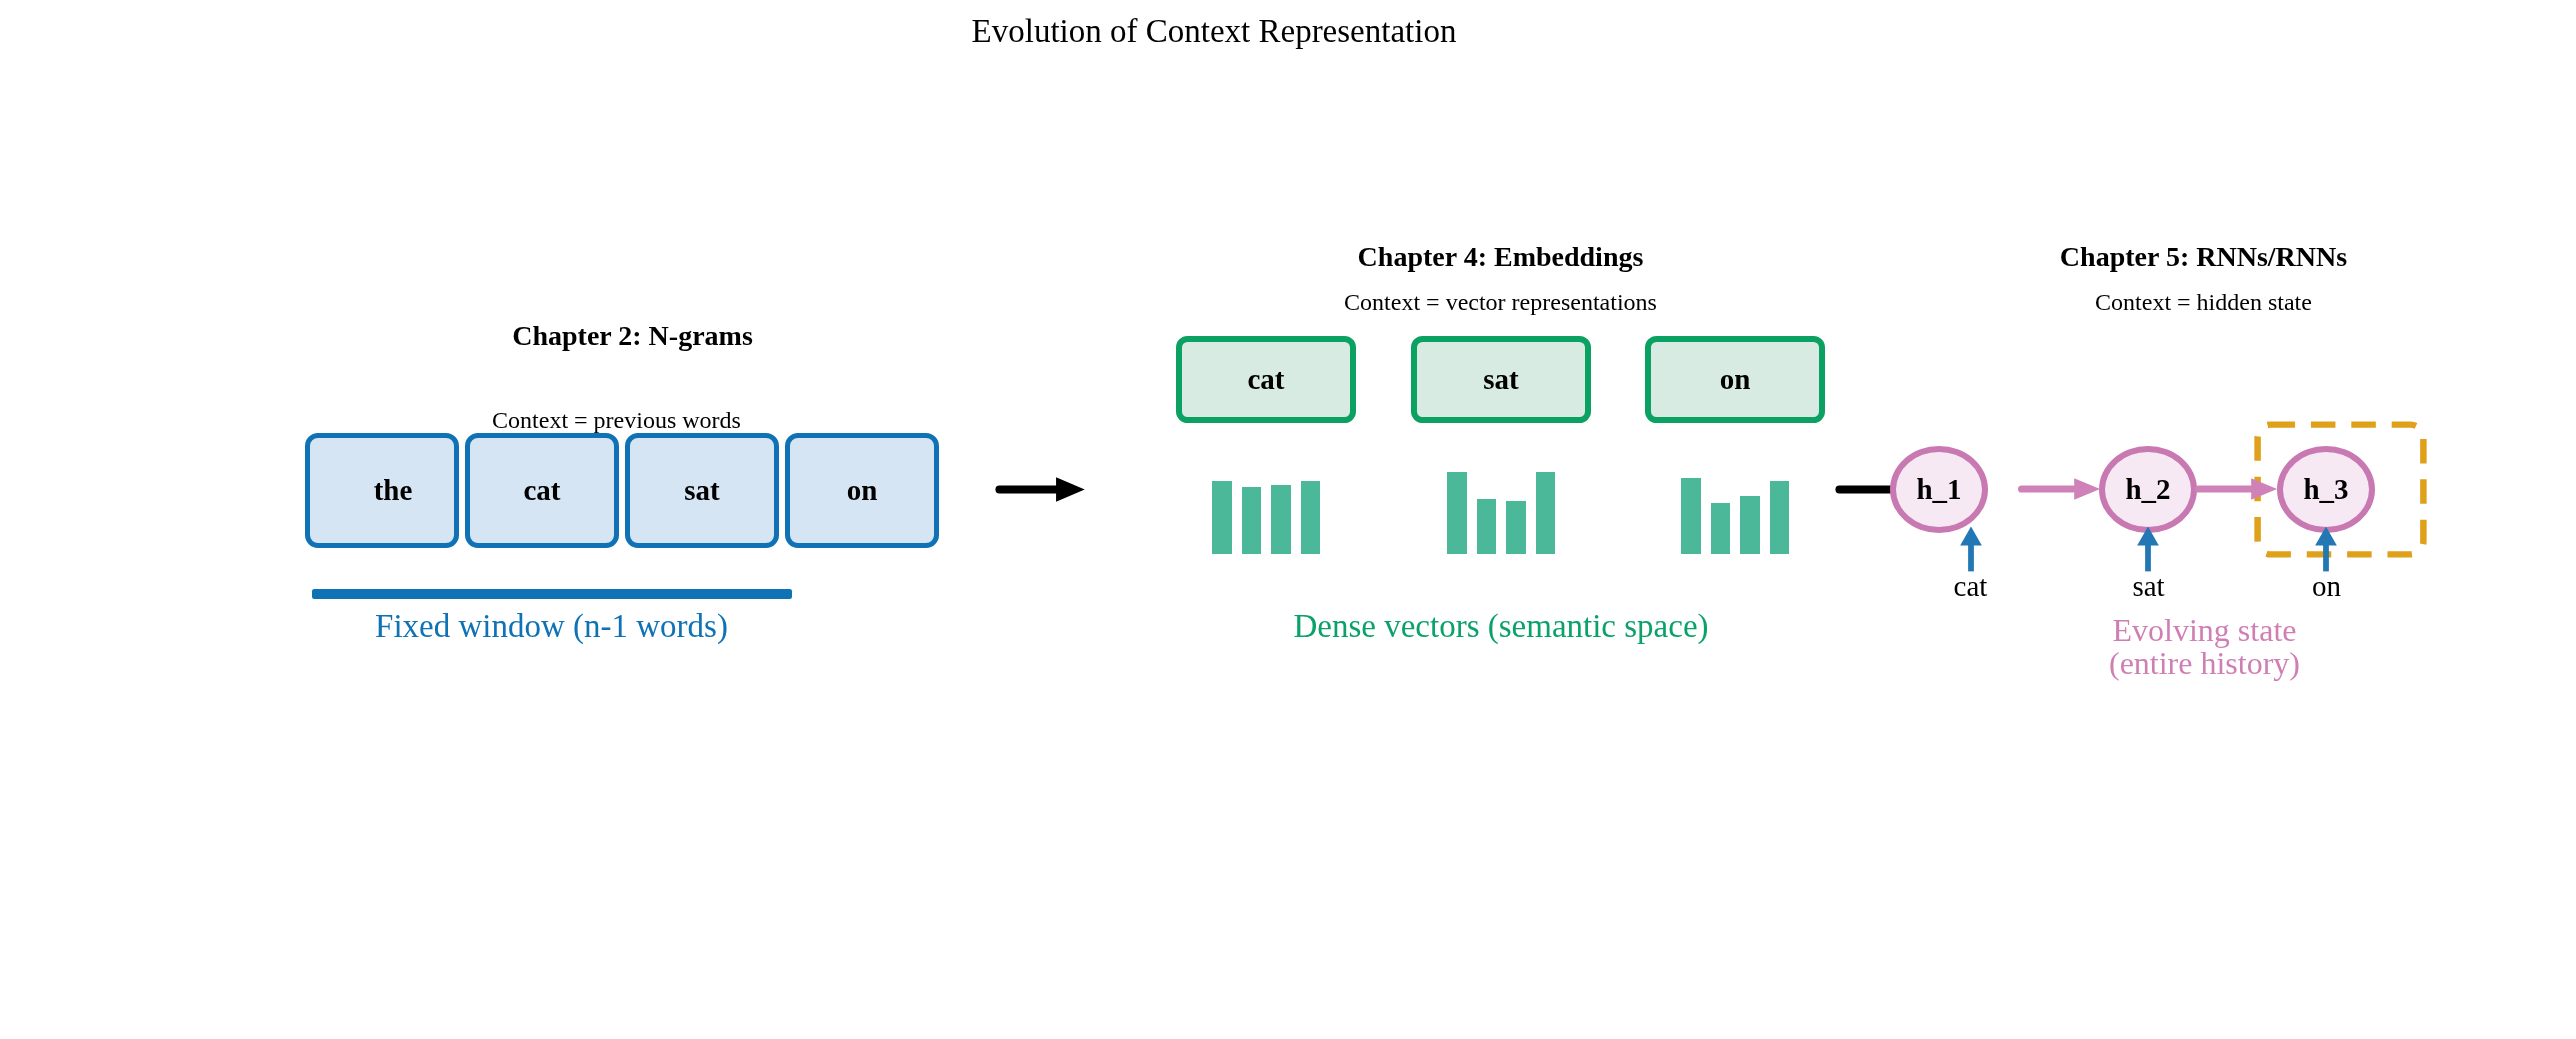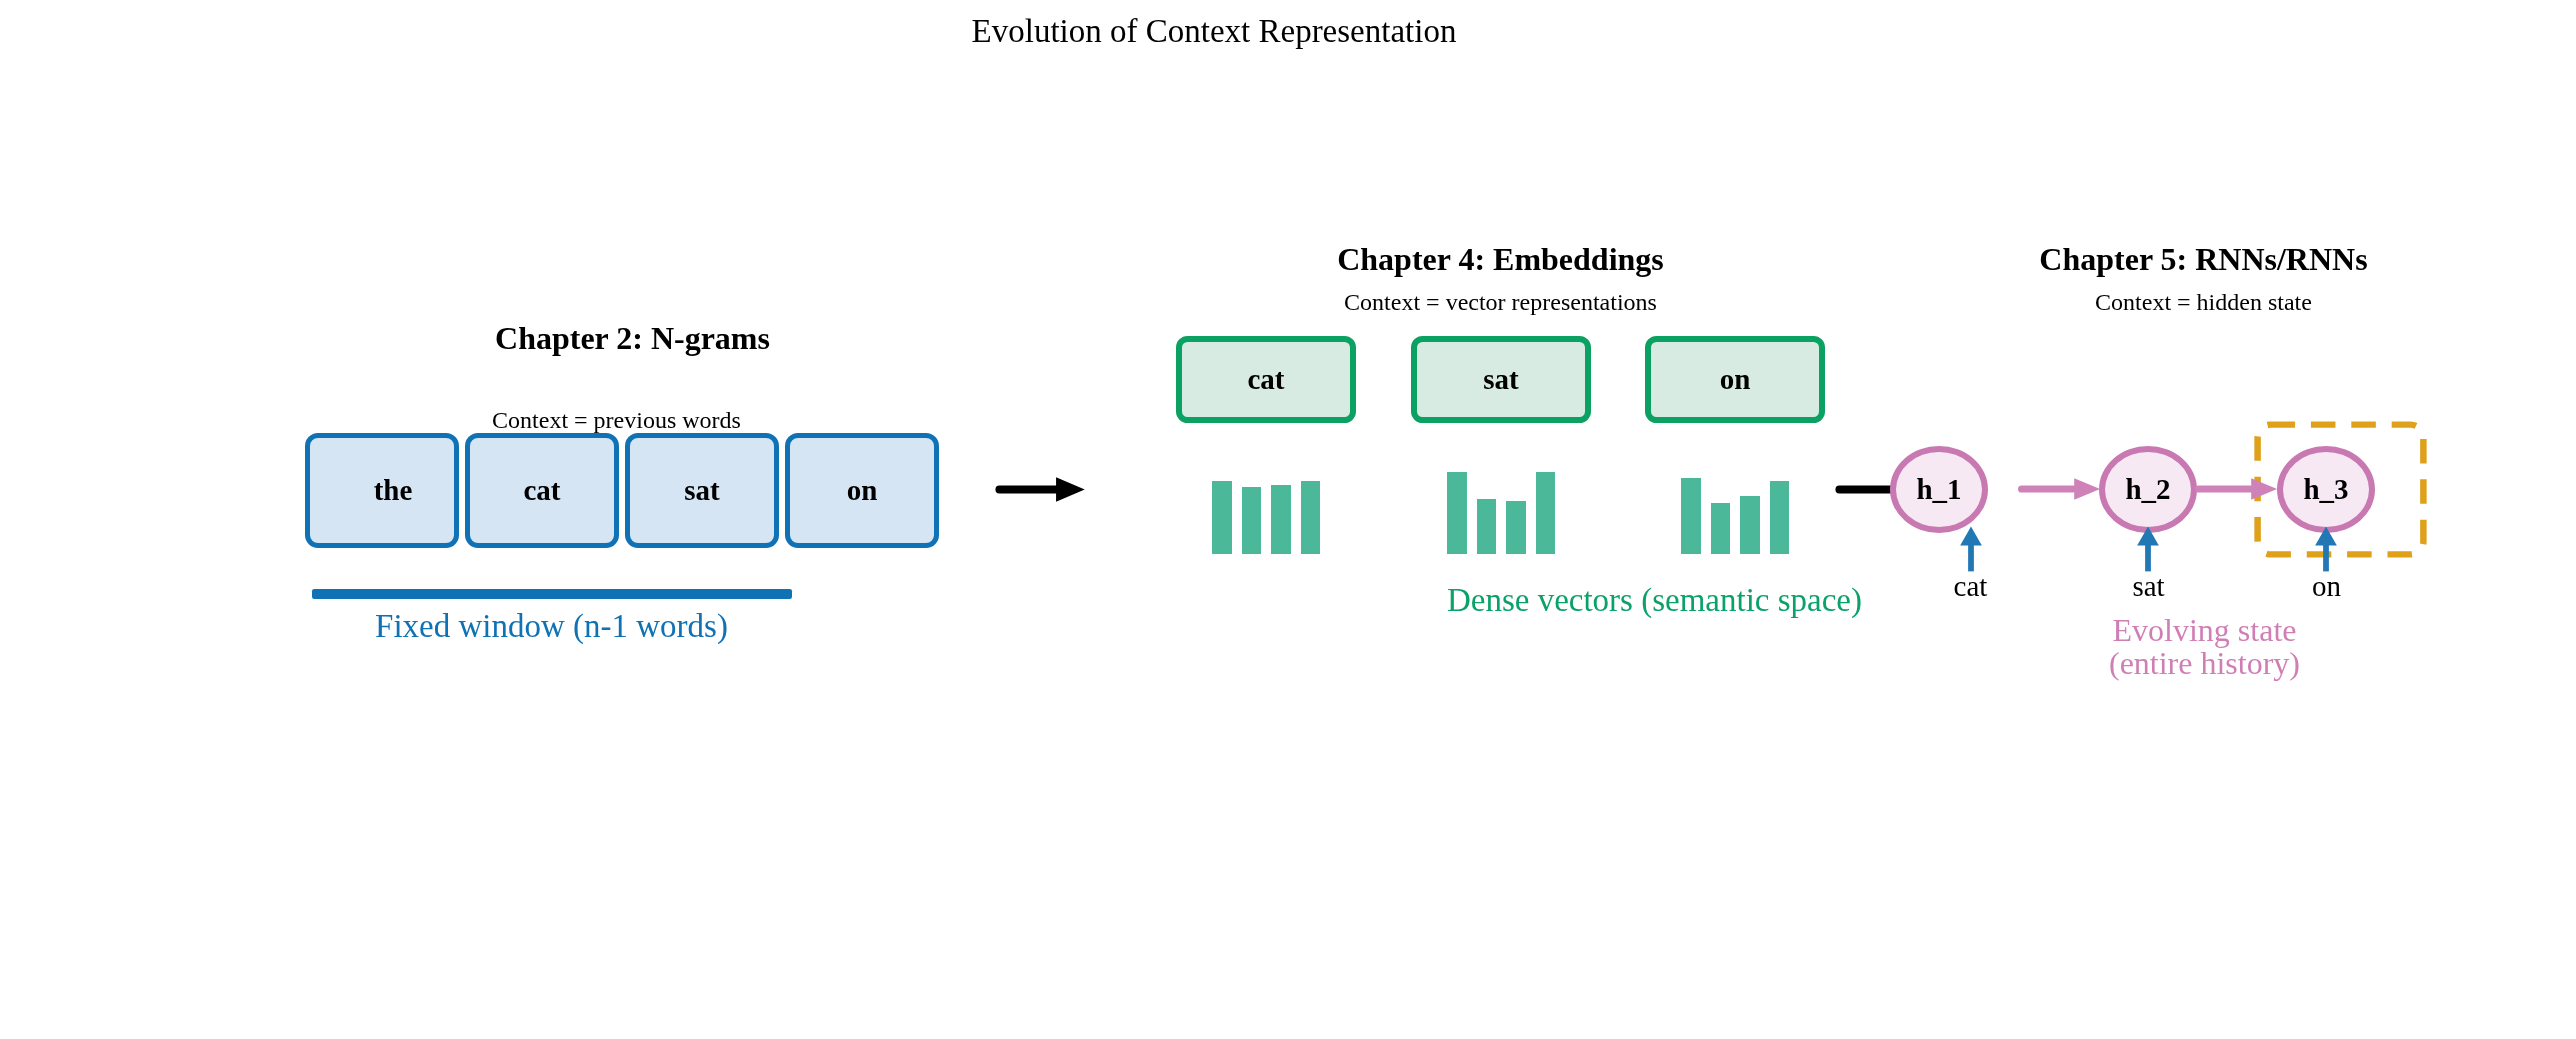--- a/index.html
+++ b/index.html
@@ -10,21 +10,21 @@
     background: #ffffff;
     font-family: "Liberation Serif", "DejaVu Serif", serif;
     color: var(--ink);
     overflow: hidden;
   }
   .abs { position: absolute; }
   .center { text-align: center; }
 
   .title { top: 13px; left: 0; width: 2428px; font-size: 33px; }
 
-  .sec-header { width: 577px; font-size: 32px; font-weight: 700; }
+  .sec-header { width: 577px; font-size: 28px; font-weight: 700; }
   .sec-sub    { width: 577px; font-size: 24px; }
 
   
   .token-box {
     box-sizing: border-box;
     width: 154px; height: 115px; top: 433px;
     background: var(--blue_fill);
     border: 5.8px solid var(--blue);
     border-radius: 13px;
     display: flex; align-items: center; justify-content: center;
@@ -44,21 +44,21 @@
     border: 6.5px solid var(--green);
     border-radius: 11.5px;
     display: flex; align-items: center; justify-content: center;
     font-size: 29px; font-weight: 700;
   }
   .mini-chart {
     top: 472px; width: 108px; height: 82px;
     display: flex; align-items: flex-end; gap: 10px;
   }
   .bar { width: 19.5px; background: var(--bar_teal); }
-  .caption-green { left: 1140px; width: 722px; top: 582px; font-size: 33px; color: var(--green_text); text-align: right; }
+  .caption-green { left: 1140px; width: 722px; top: 608px; font-size: 33px; color: var(--green_text); }
 
   
   .state-circle {
     box-sizing: border-box;
     width: 98px; height: 87px; top: 446px;
     background: var(--pink_fill);
     border: 6.5px solid var(--pink);
     border-radius: 50%;
     display: flex; align-items: center; justify-content: center;
     font-size: 29px; font-weight: 700;

